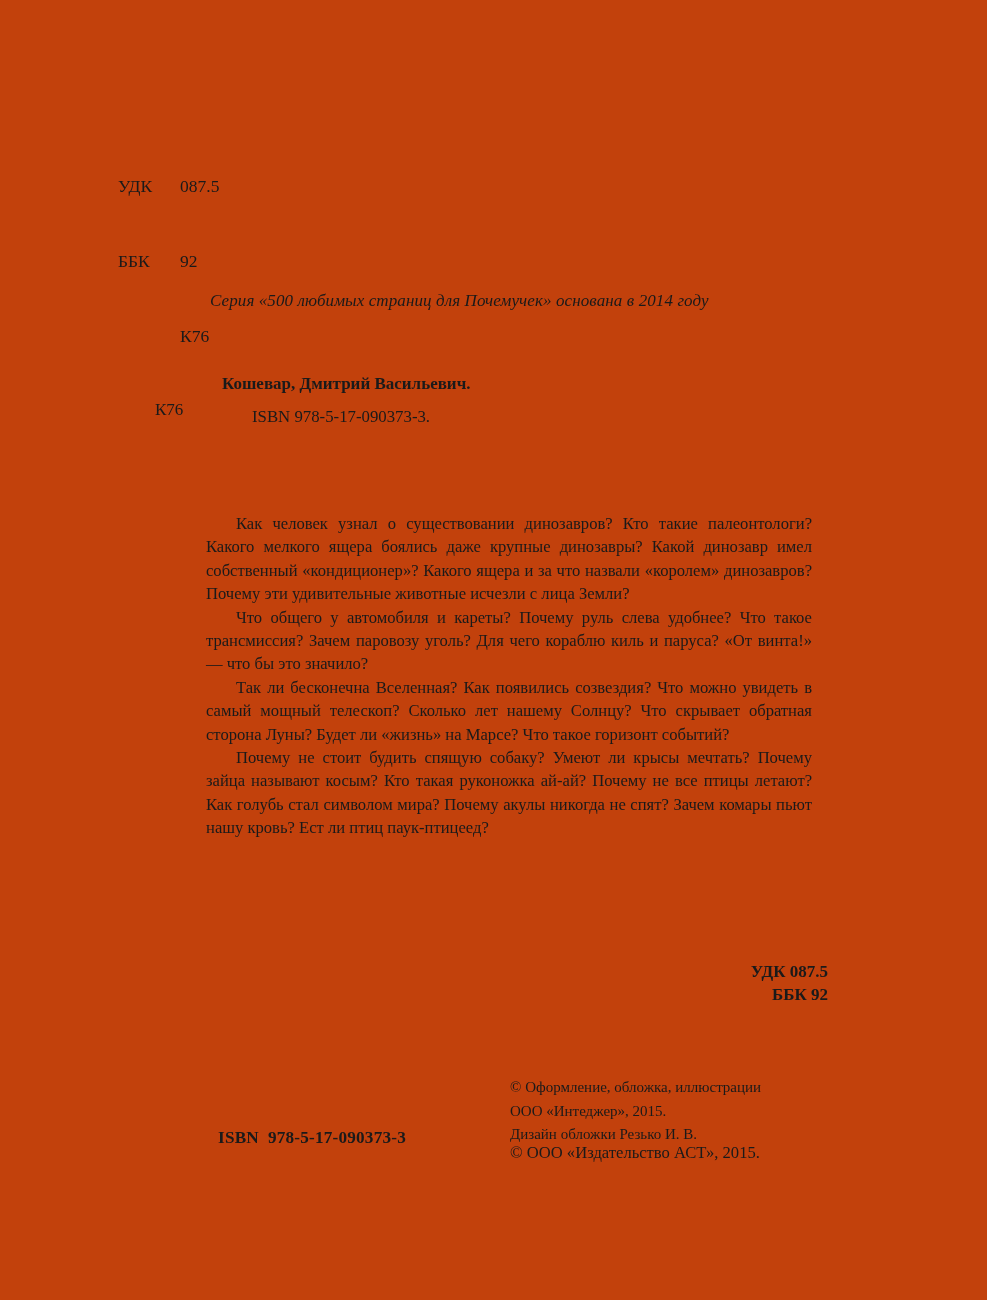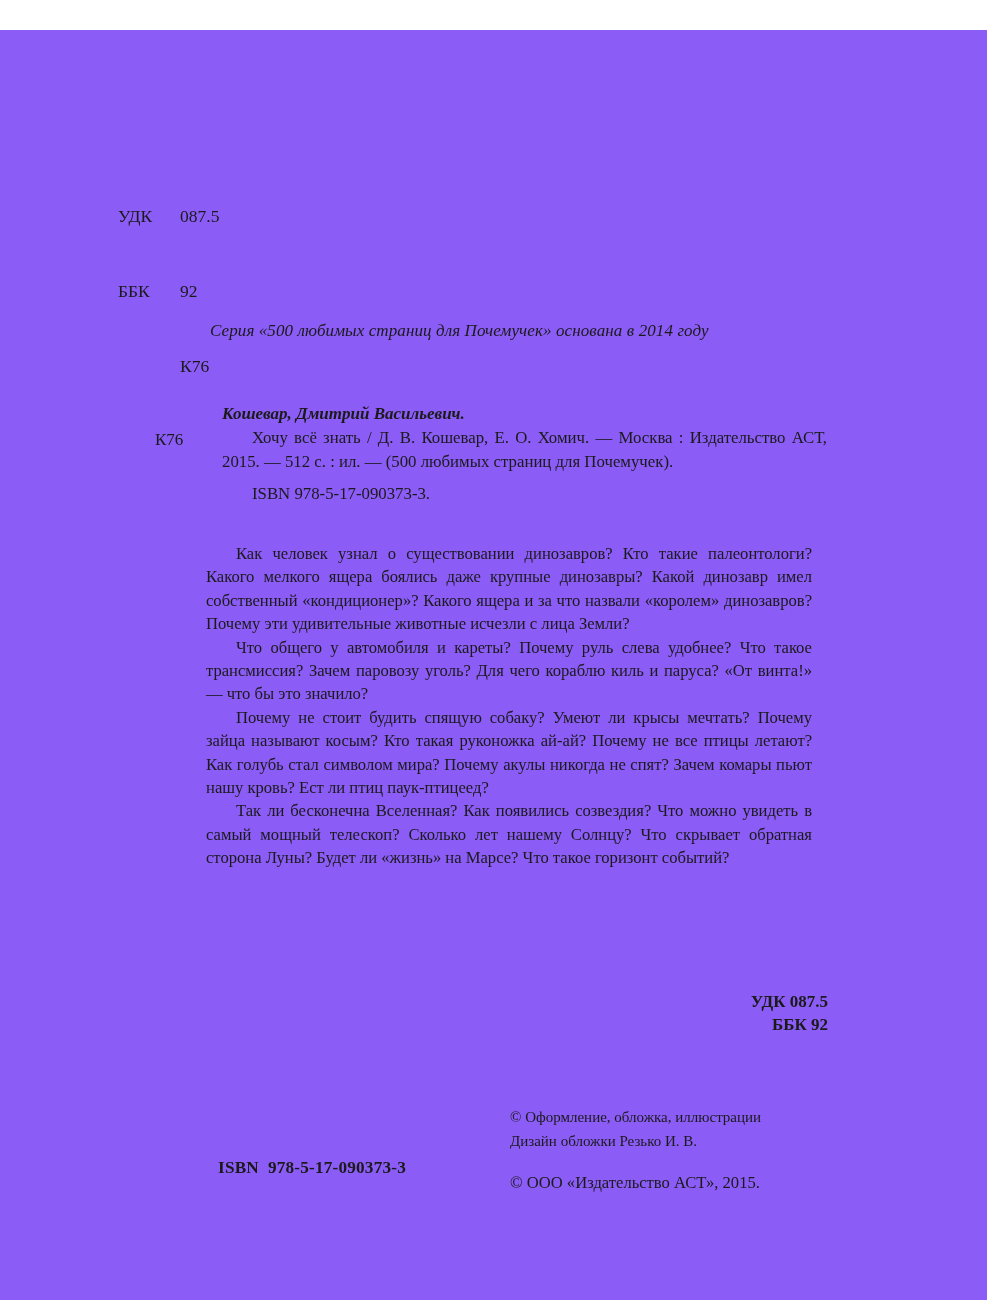--- a/index.html
+++ b/index.html
@@ -11,22 +11,21 @@
     width: 987px;
     height: 1300px;
     position: relative;
     font-family: "Liberation Serif", "DejaVu Serif", serif;
     color: #1a1a1a;
     -webkit-font-smoothing: antialiased;
   }
   .page {
     position: absolute;
     inset: 0;
-    background: #8b5cf6;
-    margin-top: 30px;
+    background: #c2410c;
   }
 
   
   .udk-top {
     position: absolute;
     left: 118px;
     top: 124px;
     font-size: 17.5px;
     line-height: 25px;
     white-space: pre;
@@ -57,21 +56,20 @@
     position: absolute;
     left: 222px;
     top: 372px;
     width: 605px;
   }
   .record .author {
     font-weight: bold;
     font-size: 17px;
     line-height: 24px;
     margin: 0 0 0 0;
-    font-style: italic;
   }
   .record .descr {
     font-size: 16.8px;
     line-height: 23.6px;
     text-align: justify;
     text-indent: 30px;
     margin: 0;
     hyphens: manual;
   }
   .record .isbn-line {
@@ -158,37 +156,37 @@
     <span class="row"><span class="lbl">ББК</span><span>92</span></span>
     <span class="row"><span class="lbl"></span><span>К76</span></span>
   </div>
 
   <div class="series">Серия «500 любимых страниц для Почемучек» основана в 2014 году</div>
 
   <div class="sidecode">К76</div>
 
   <div class="record">
     <p class="author">Кошевар, Дмитрий Васильевич.</p>
-    <p class="descr">Хочу всё знать / Д. В. Кошевар, Е. О. Хомич. — Москва : Издательство АСТ, 2015. — 512 с. : ил. — (500 любимых страниц для Почемучек).</p>
     <p class="isbn-line">ISBN 978-5-17-090373-3.</p>
   </div>
 
   <div class="annotation">
     <p>Как человек узнал о существовании динозавров? Кто такие палеонтоло­ги? Какого мелкого ящера боялись даже крупные динозавры? Какой динозавр имел собственный «кондиционер»? Какого ящера и за что назвали «королем» динозавров? Почему эти удивительные животные исчезли с лица Земли?</p>
     <p>Что общего у автомобиля и кареты? Почему руль слева удобнее? Что такое трансмиссия? Зачем паровозу уголь? Для чего кораблю киль и паруса? «От винта!» — что бы это значило?</p>
+    <p>Так ли бесконечна Вселенная? Как появились созвездия? Что можно увидеть в самый мощный телескоп? Сколько лет нашему Солнцу? Что скрывает обратная сторона Луны? Будет ли «жизнь» на Марсе? Что такое горизонт событий?</p>
     <p>Почему не стоит будить спящую собаку? Умеют ли крысы мечтать? Почему зайца называют косым? Кто такая руконожка ай-ай? Почему не все птицы летают? Как голубь стал символом мира? Почему акулы никогда не спят? Зачем комары пьют нашу кровь? Ест ли птиц паук-птицеед?</p>
-    <p>Так ли бесконечна Вселенная? Как появились созвездия? Что можно увидеть в самый мощный телескоп? Сколько лет нашему Солнцу? Что скрывает обратная сторона Луны? Будет ли «жизнь» на Марсе? Что такое горизонт событий?</p>
   </div>
 
   <div class="udk-bottom">
     <span class="row">УДК  087.5</span>
     <span class="row">ББК  92</span>
   </div>
 
   <div class="copyright">
     <span class="row">© Оформление, обложка, иллюстрации</span>
+    <span class="row">ООО «Интеджер», 2015.</span>
     <span class="row">Дизайн обложки Резько И. В.</span>
   </div>
 
   <div class="isbn-bottom"><span>ISBN</span><span class="sp"></span><span>978-5-17-090373-3</span></div>
   <div class="copy-ast">© ООО «Издательство АСТ», 2015.</div>
 
 </div>
 
 </body></html>

